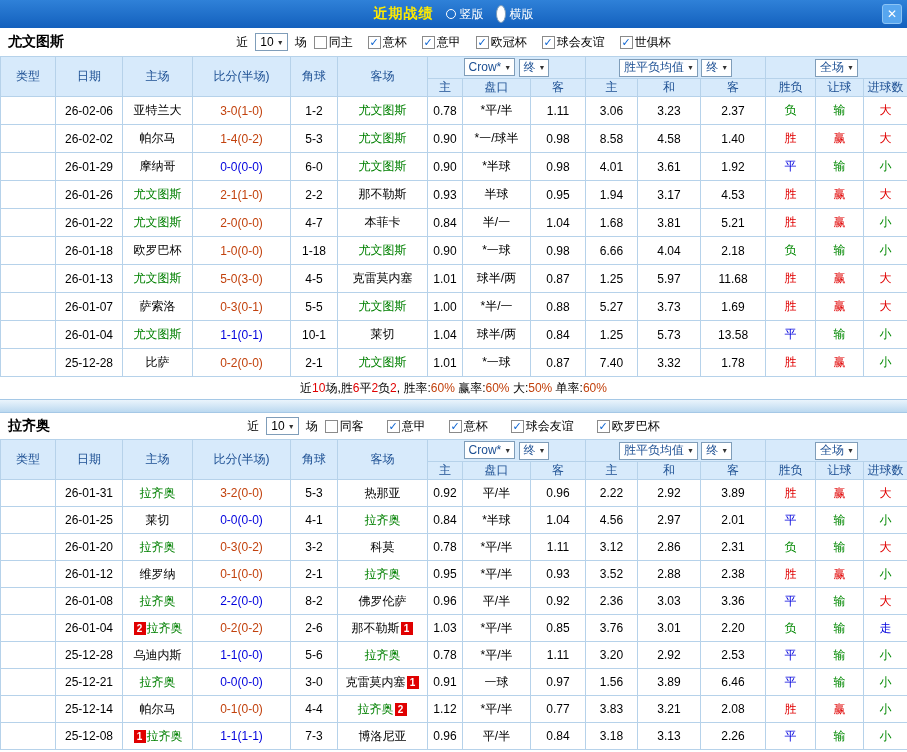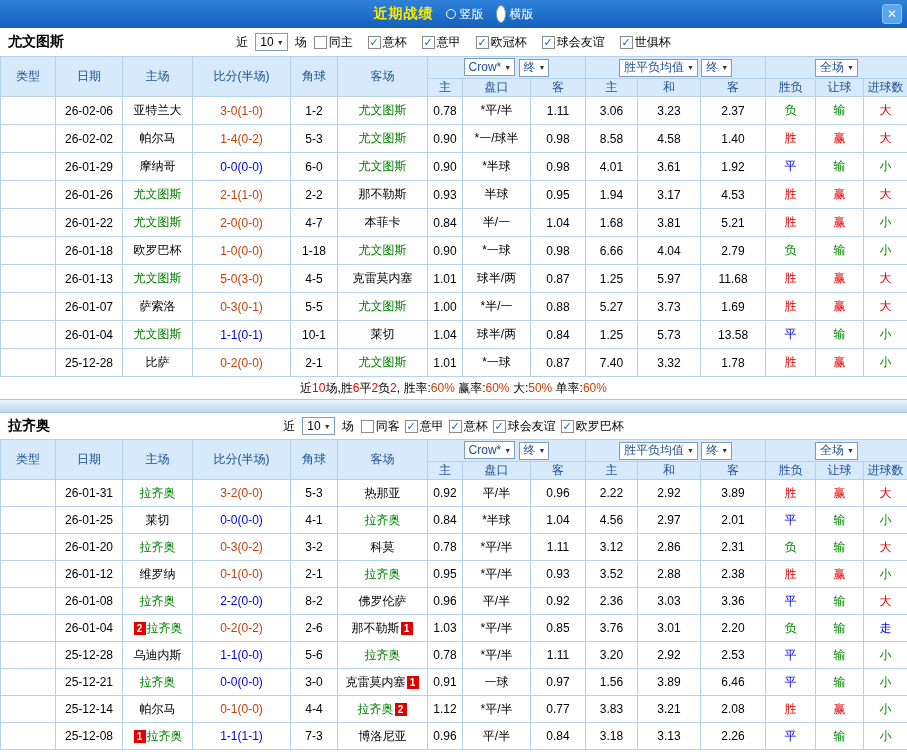--- a/index.html
+++ b/index.html
@@ -259,21 +259,21 @@
           <td>26-01-18</td>
           <td><span>欧罗巴杯</span></td>
           <td class="sc-win">1-0(0-0)</td>
           <td>1-18</td>
           <td><span class="t-sub">尤文图斯</span></td>
           <td>0.90</td>
           <td>*一球</td>
           <td>0.98</td>
           <td>6.66</td>
           <td>4.04</td>
-          <td>2.79</td>
+          <td>2.18</td>
           <td class="r-green">负</td>
           <td class="r-green">输</td>
           <td class="r-green">小</td>
         </tr>
         <tr>
           <td class="lg l-seriea">意甲</td>
           <td>26-01-13</td>
           <td><span class="t-sub">尤文图斯</span></td>
           <td class="sc-win">5-0(3-0)</td>
           <td>4-5</td>
@@ -365,21 +365,21 @@
 
 <div class="section sec-lazio">
   <div class="ctrlbar">
     <span class="team-title">拉齐奥</span>
     <span>近</span>
     <span class="sel">
       <span>10</span>
         <span class="arr">▼</span>
     </span>
     <span>场</span>
-    <span class="cbs" style="display:inline-flex;align-items:flex-end;gap:5px">
+    <span class="cbs" style="display:inline-flex;align-items:flex-end;gap:23px">
         <label class="cb">
           <span class="cbbox"></span>
           <span>同客</span>
         </label>
         <label class="cb">
           <span class="cbbox">✓</span>
           <span>意甲</span>
         </label>
         <label class="cb">
           <span class="cbbox">✓</span>

